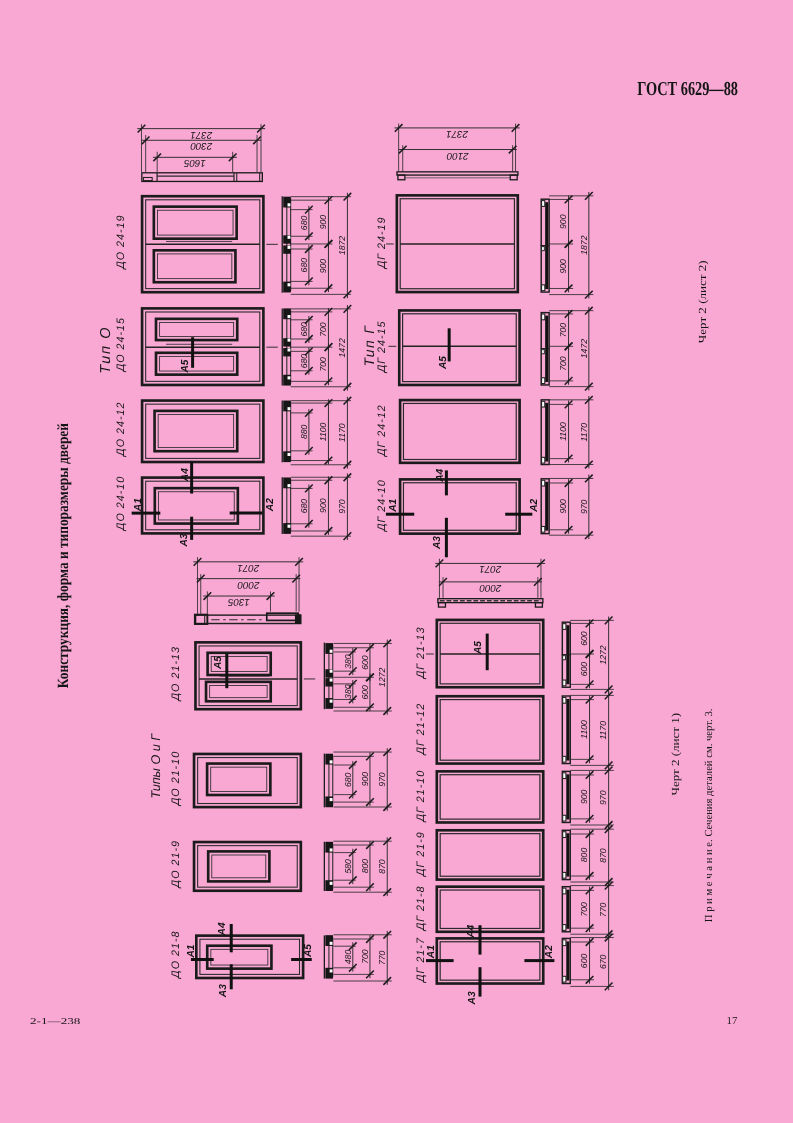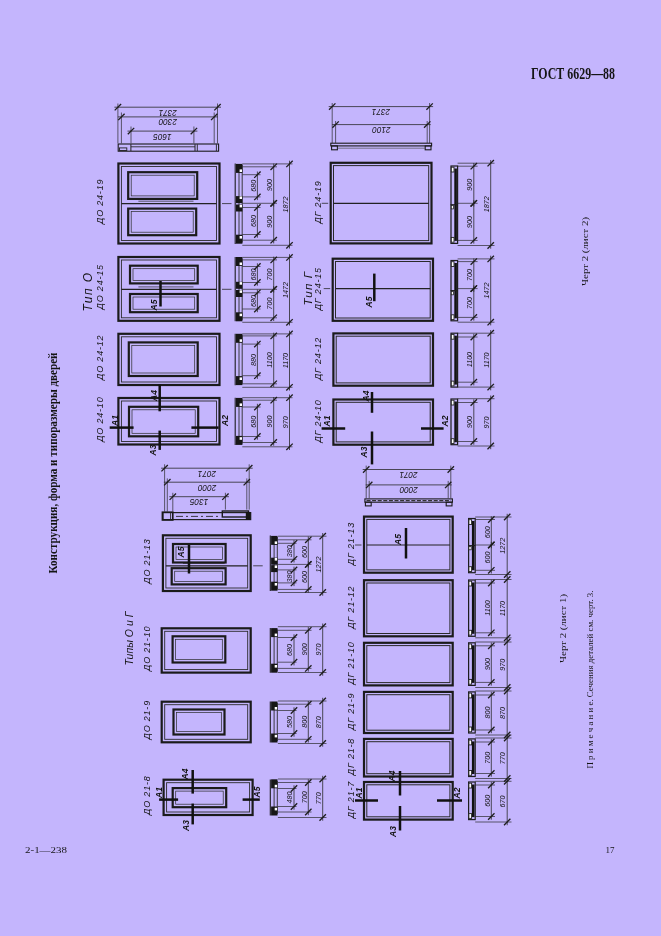--- a/index.html
+++ b/index.html
@@ -1,16 +1,16 @@
 <!DOCTYPE html>
 <html><head>
 <meta charset="utf-8">
 <style>
   html,body { margin:0; padding:0; background:#ffffff; }
-  #page { position:relative; width:661px; height:936px; background:#c4b5fd; overflow:hidden; }
+  #page { position:relative; width:661px; height:936px; background:#f9a8d4; overflow:hidden; }
   text { fill:#151515; }
 </style>
 </head>
 <body>
 <div id="page">
 <svg width="661" height="936" viewBox="0 0 661 936" xmlns="http://www.w3.org/2000/svg">
 
 <g>
         <text x="531" y="79" font-family="Liberation Serif, serif" font-weight="bold" font-size="16.5" textLength="84" lengthAdjust="spacingAndGlyphs">ГОСТ 6629—88</text>
       </g>

